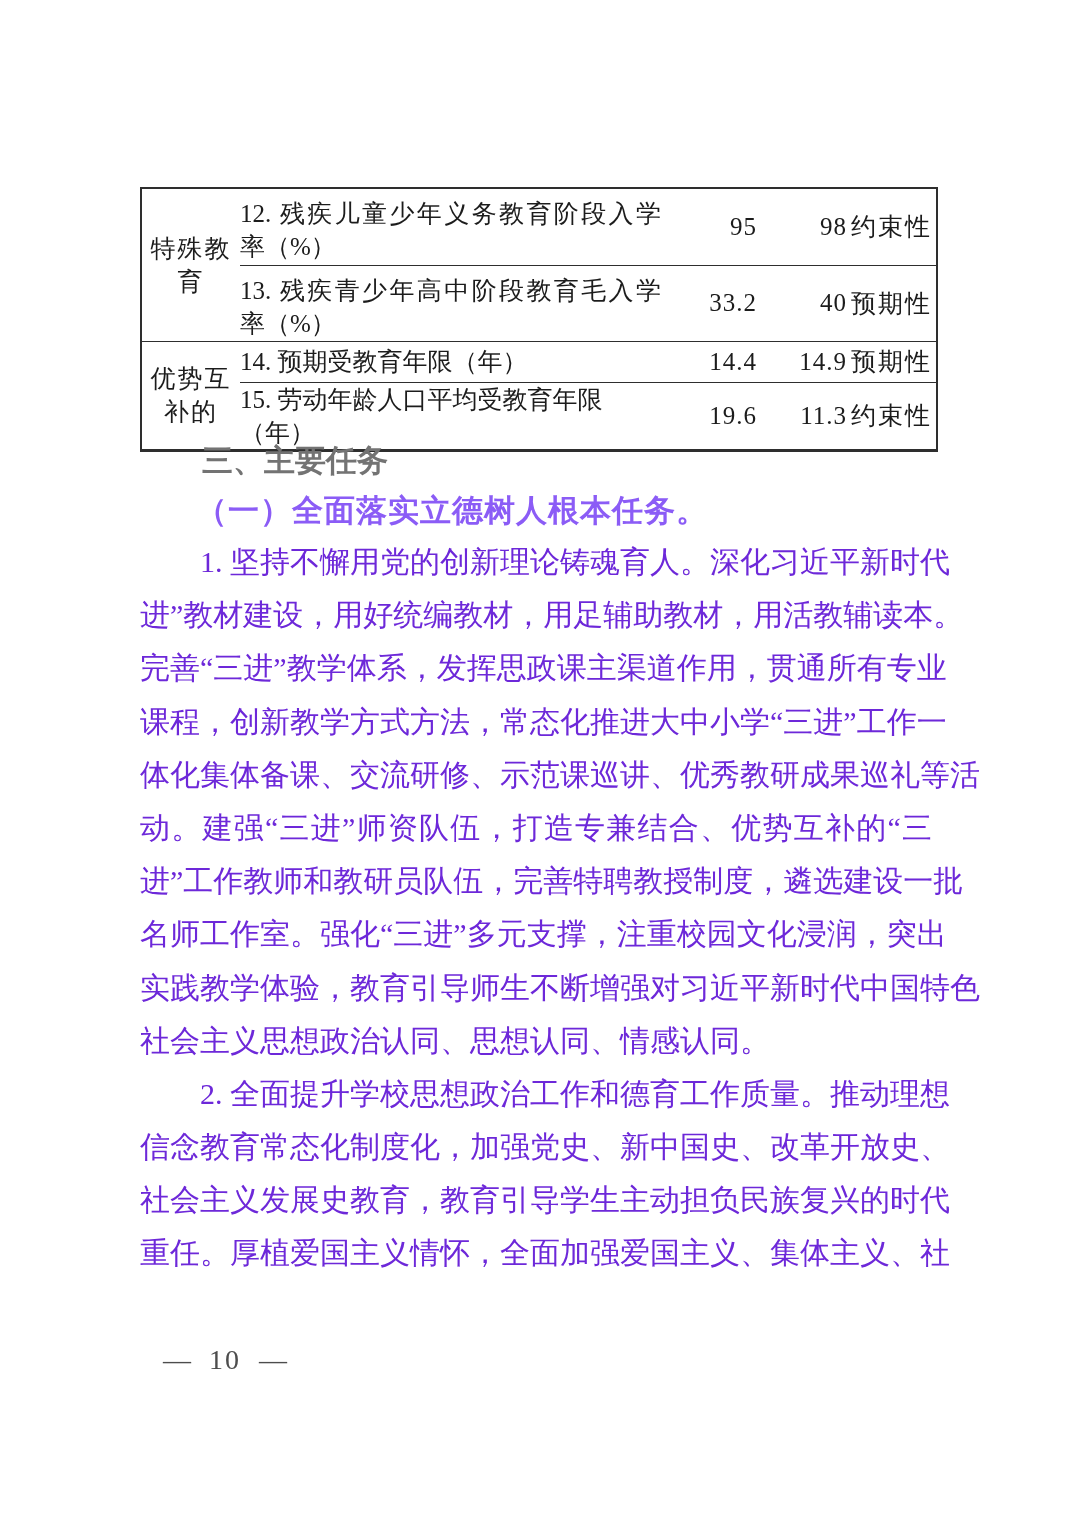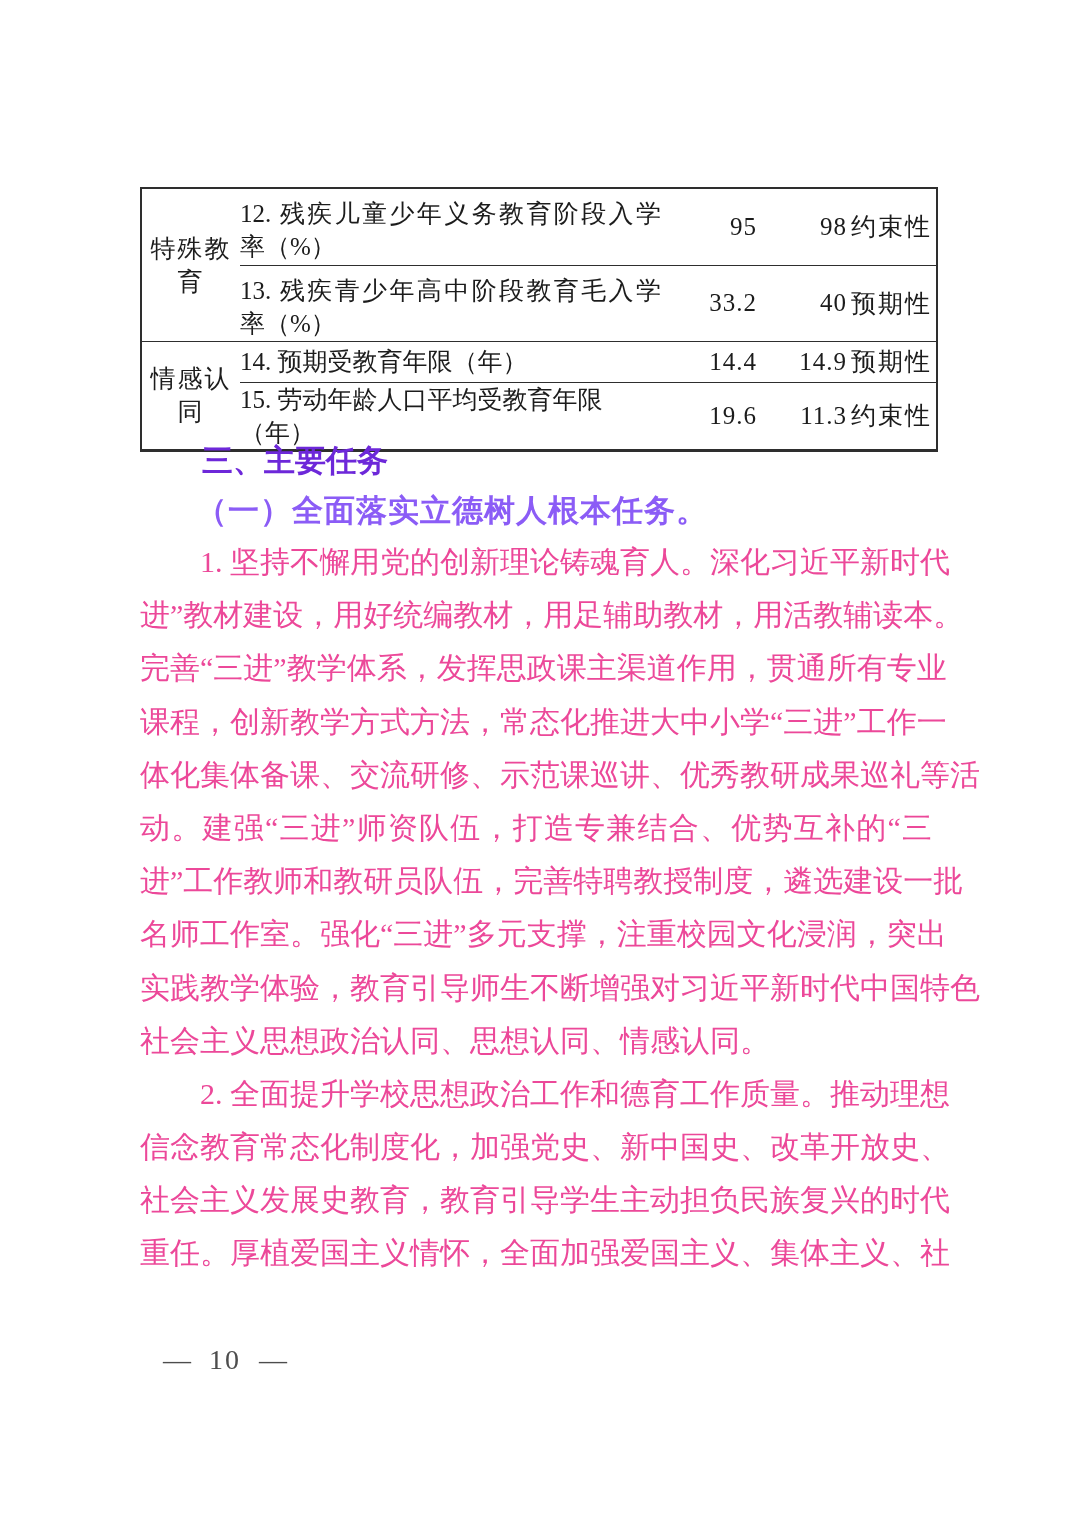--- a/index.html
+++ b/index.html
@@ -56,21 +56,21 @@
     left: 140px;
     top: 436px;
     width: 796px;
     height: 50px;
     line-height: 50px;
     padding-left: 62px;
     box-sizing: border-box;
     font-family: "Liberation Sans", sans-serif;
     font-weight: bold;
     font-size: 31px;
-    color: #6d28d9;
+    color: #737373;
   }
   .h-sub {
     position: absolute;
     left: 140px;
     top: 486px;
     width: 796px;
     height: 50px;
     line-height: 50px;
     padding-left: 56px;
     box-sizing: border-box;
@@ -87,21 +87,21 @@
     top: 535px;
     width: 792px;
   }
   .bl {
     height: 53.2px;
     line-height: 53.2px;
     font-size: 30px;
     text-align: justify;
     text-align-last: justify;
     white-space: nowrap;
-    color: #ec4899;
+    color: #6d28d9;
   }
   .bl.indent { text-indent: 2em; }
   .bl.parend { text-align-last: left; white-space: normal; }
 
   
   .footer {
     position: absolute;
     left: 163px;
     top: 1344px;
     display: flex;
@@ -140,21 +140,21 @@
       <tr class="h76 row-sep">
         <td class="ind">
           <div class="l1">13. 残疾青少年高中阶段教育毛入学</div>
           <div class="l2">率（%）</div>
         </td>
         <td class="val">33.2</td>
         <td class="val">40</td>
         <td class="typ">预期性</td>
       </tr>
       <tr class="h41 group-sep">
-        <td class="cat" rowspan="2">情感认同</td>
+        <td class="cat" rowspan="2">优势互补的</td>
         <td class="ind single">14. 预期受教育年限（年）</td>
         <td class="val">14.4</td>
         <td class="val">14.9</td>
         <td class="typ">预期性</td>
       </tr>
       <tr class="h42 row-sep">
         <td class="ind single">15. 劳动年龄人口平均受教育年限（年）</td>
         <td class="val">19.6</td>
         <td class="val">11.3</td>
         <td class="typ">约束性</td>

